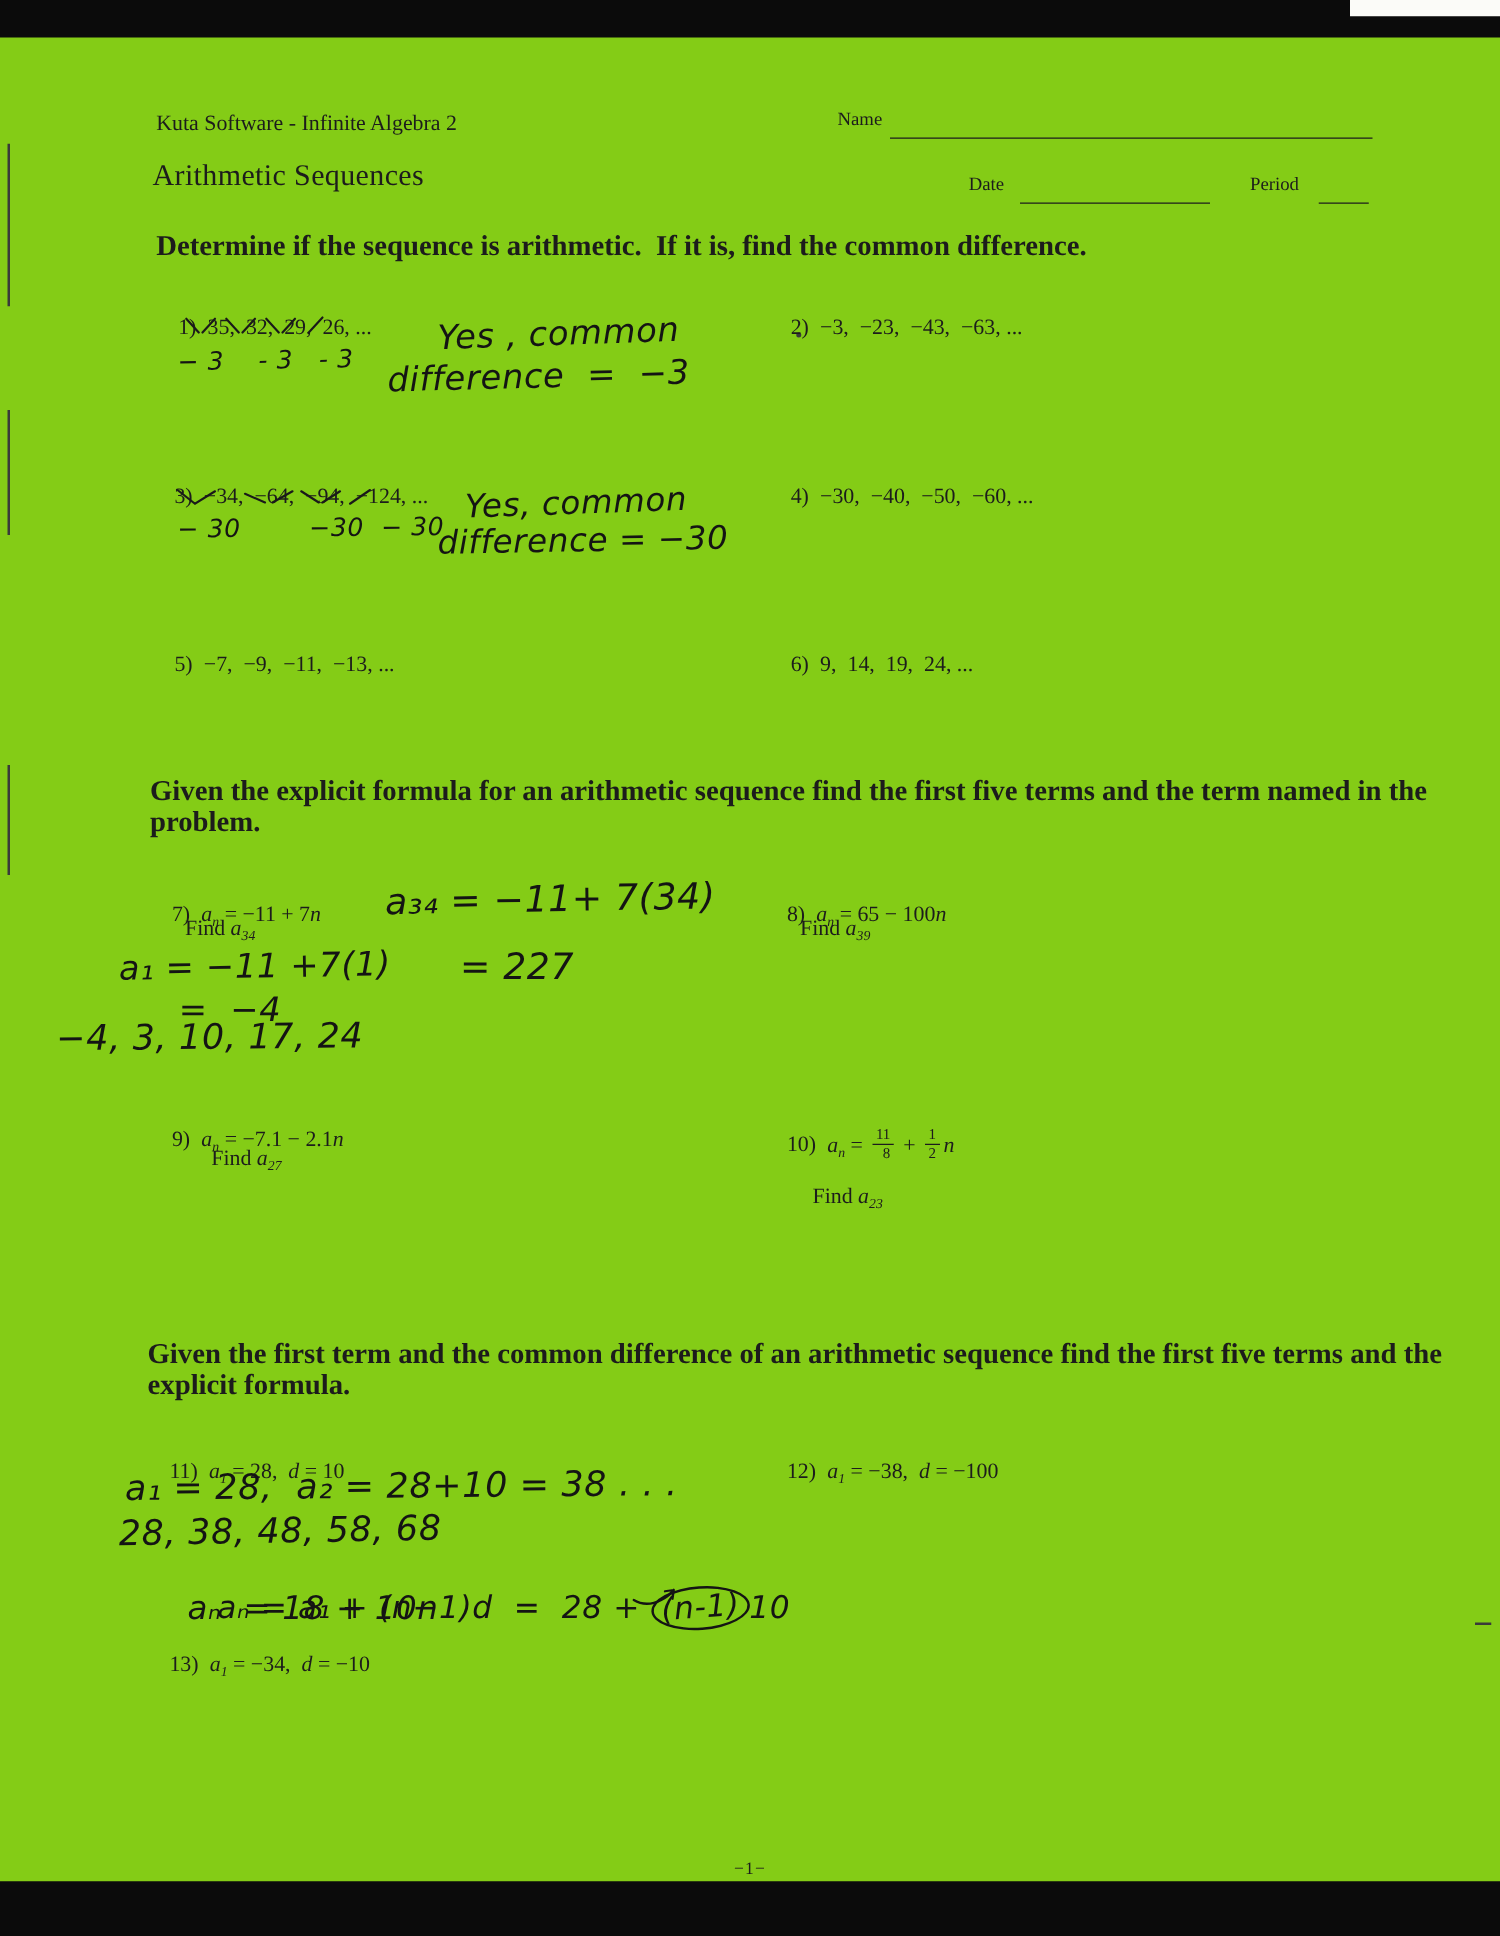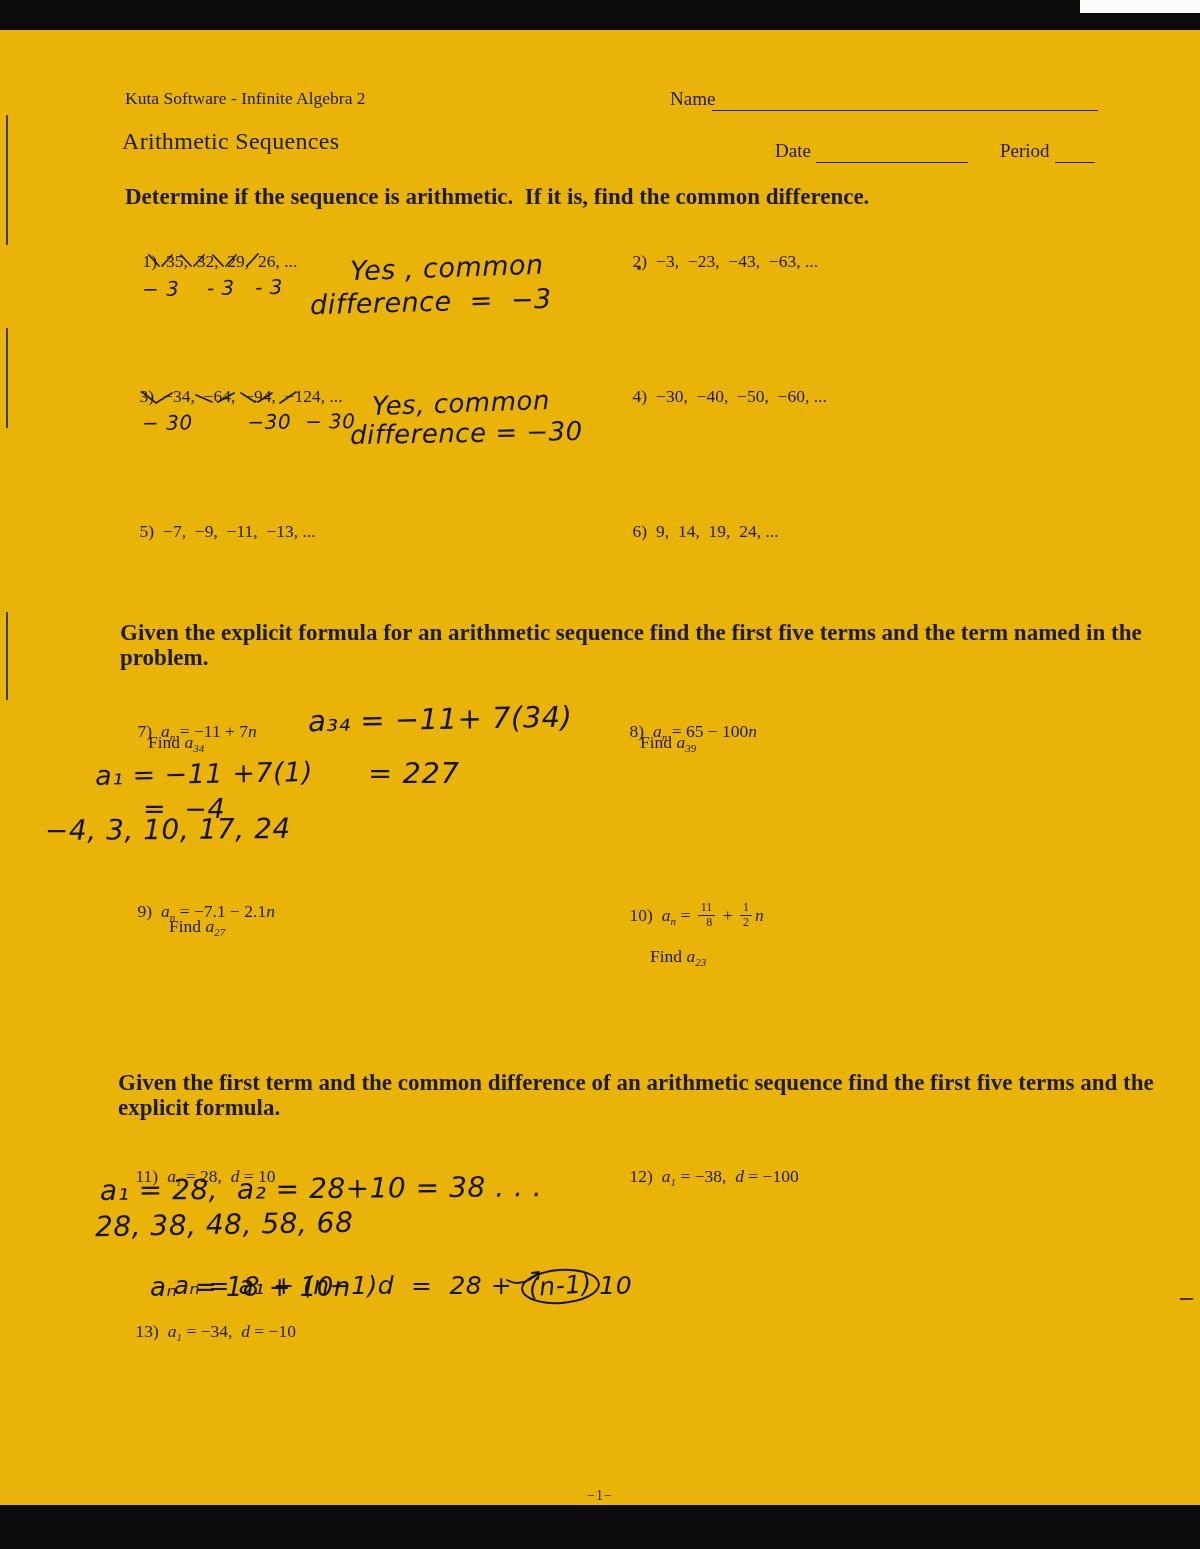--- a/index.html
+++ b/index.html
@@ -1,25 +1,25 @@
 <!DOCTYPE html>
 <html><head>
 <meta charset="utf-8">
 <style>
   * { margin:0; padding:0; box-sizing:border-box; }
   html,body { background:#d8d8d4; }
   .page {
     position:relative; width:1200px; height:1549px; margin:0 auto;
-    background:#eab308; overflow:hidden;
+    background:#84cc16; overflow:hidden;
     font-family:"Liberation Serif", serif; color:#1c1c1c;
   }
   .abs { position:absolute; }
   .bar { position:absolute; background:#0b0b0b; }
   .artifact { position:absolute; background:#3a3a3a; }
-  .printed { font-size:19px; white-space:pre; }
+  .printed { font-size:15px; white-space:pre; }
   .brand { font-size:17.5px; }
   .title { font-size:24px; letter-spacing:0.3px; }
   .instr { font-weight:bold; font-size:23px; white-space:pre; }
   .line { position:absolute; height:0; border-bottom:1.6px solid #1c1c1c; }
   .problem { position:absolute; font-size:17.5px; white-space:pre; }
   .pnum { margin-right:9px; }
   .ivar { font-style:italic; }
   .sub { font-size:11px; vertical-align:-4px; font-style:italic; }
   .find { position:absolute; font-size:17.5px; }
   .frac { display:inline-block; vertical-align:middle; margin:0 3px; transform:translateY(-2px); }

